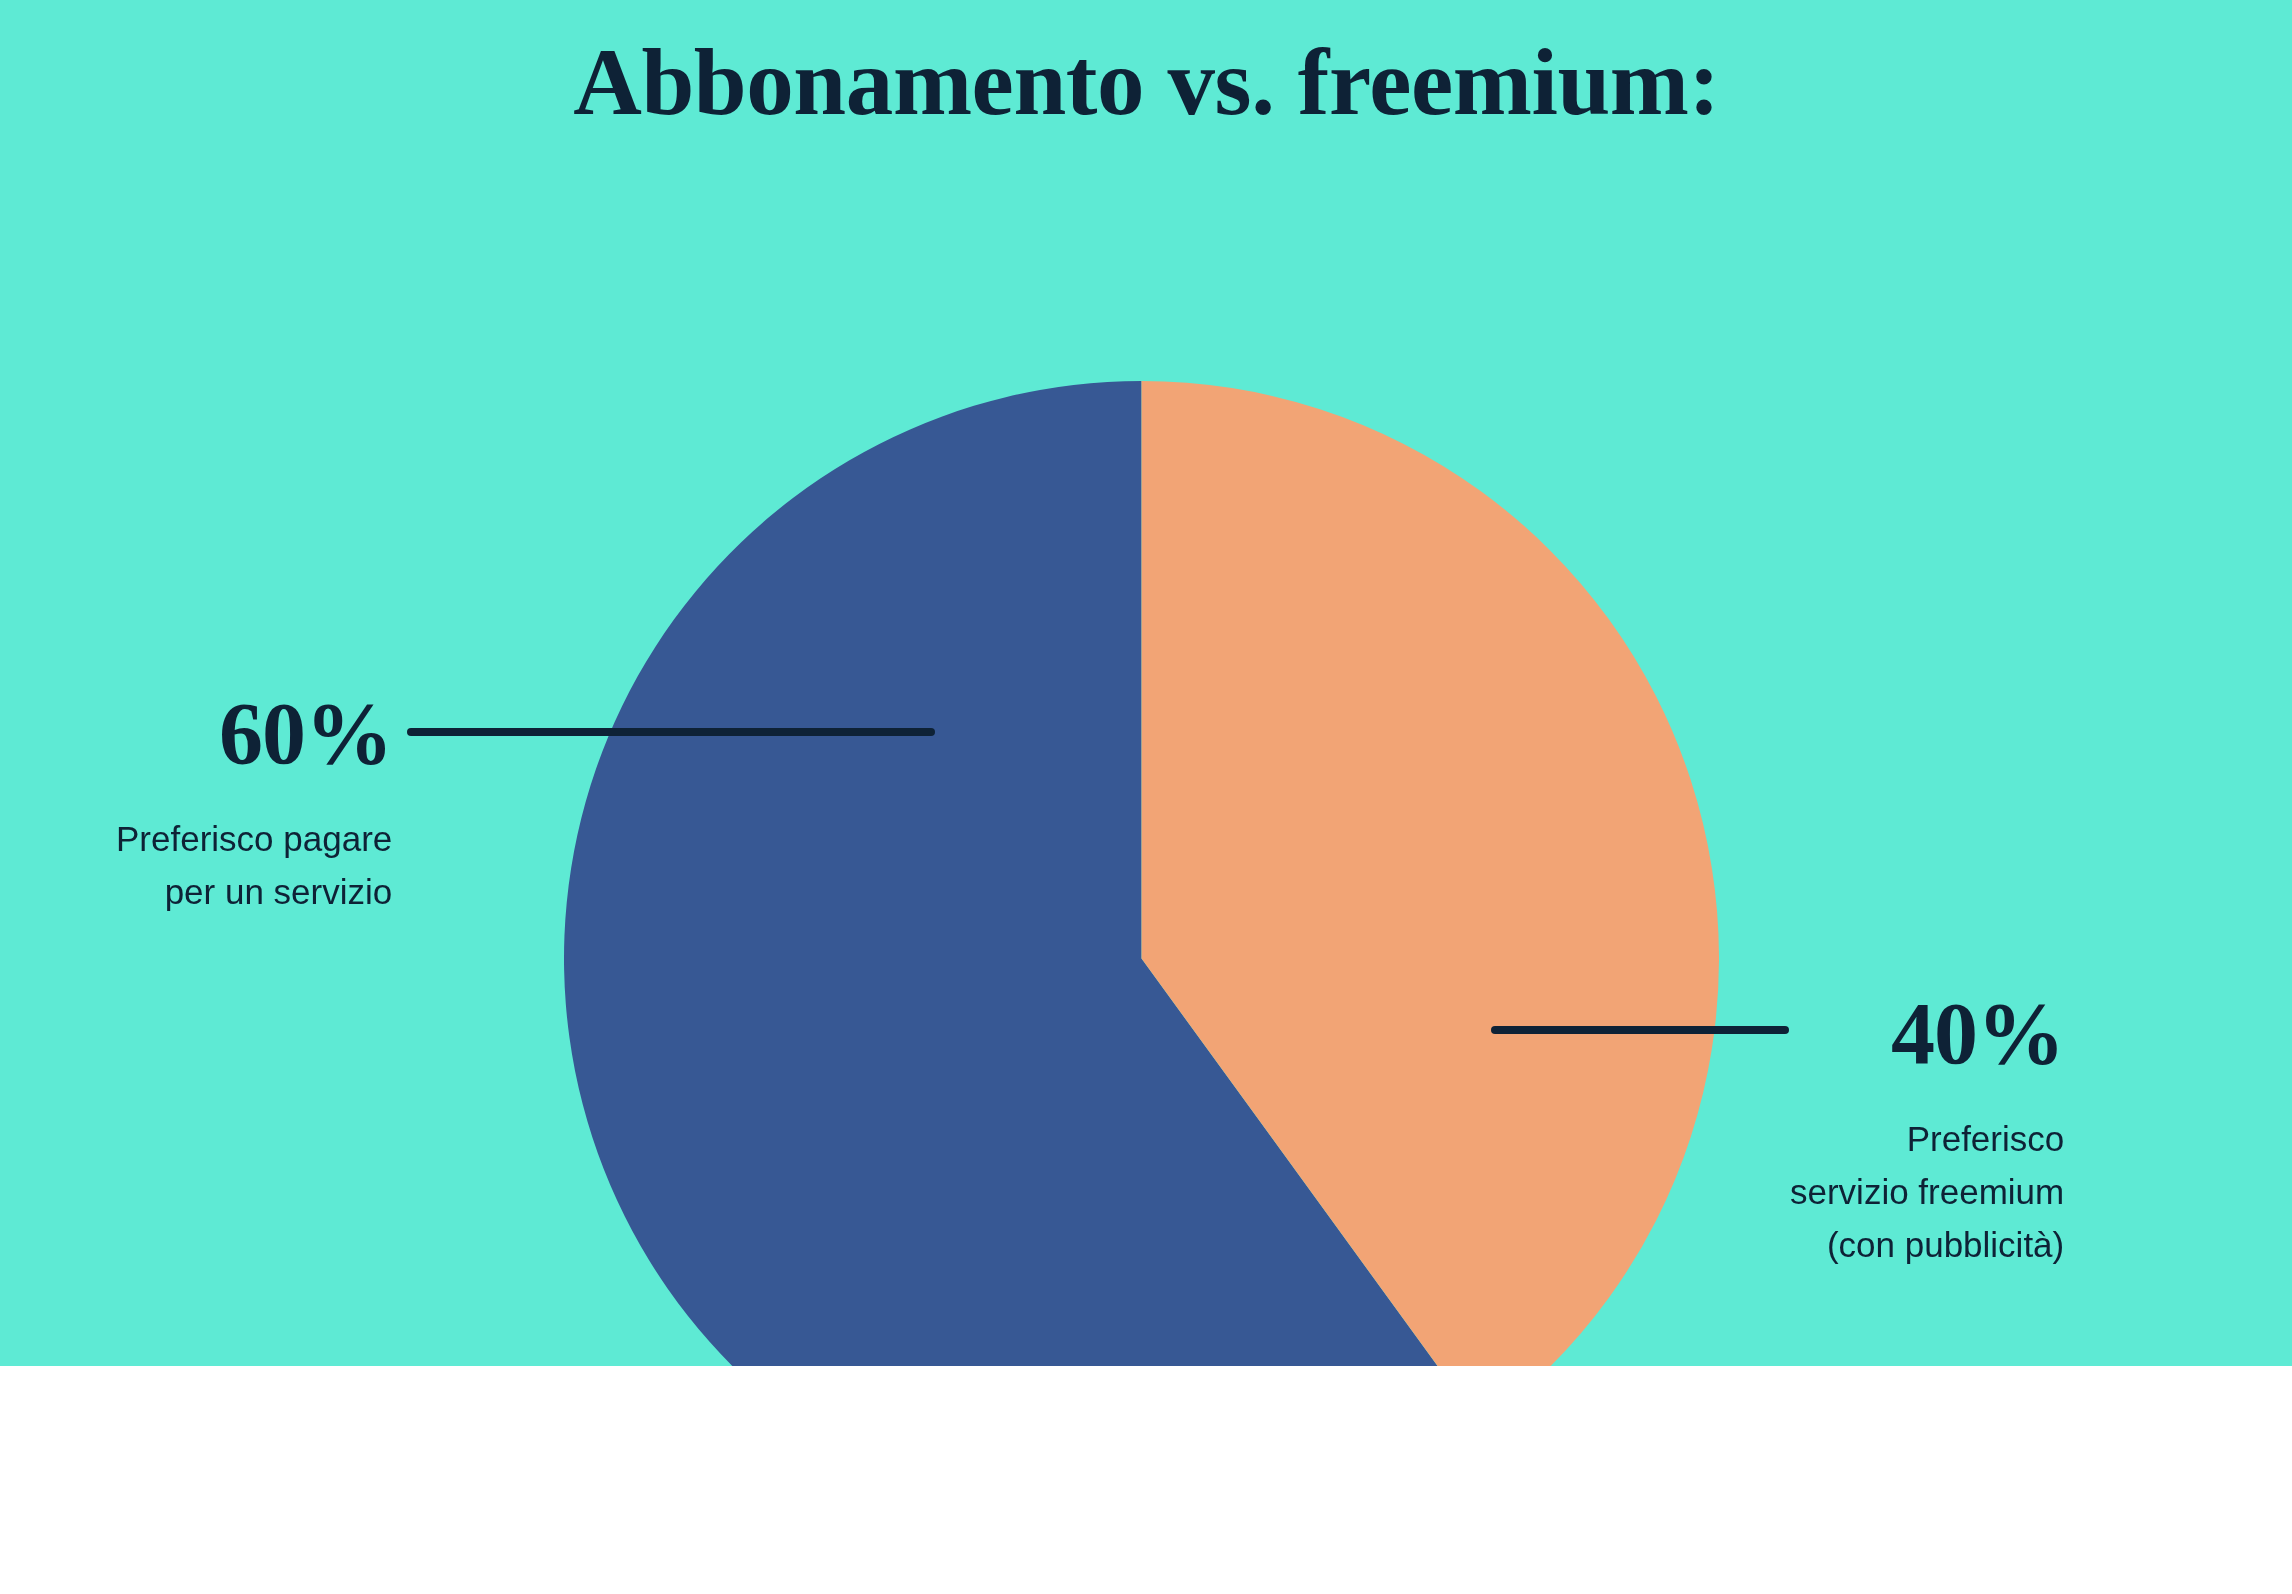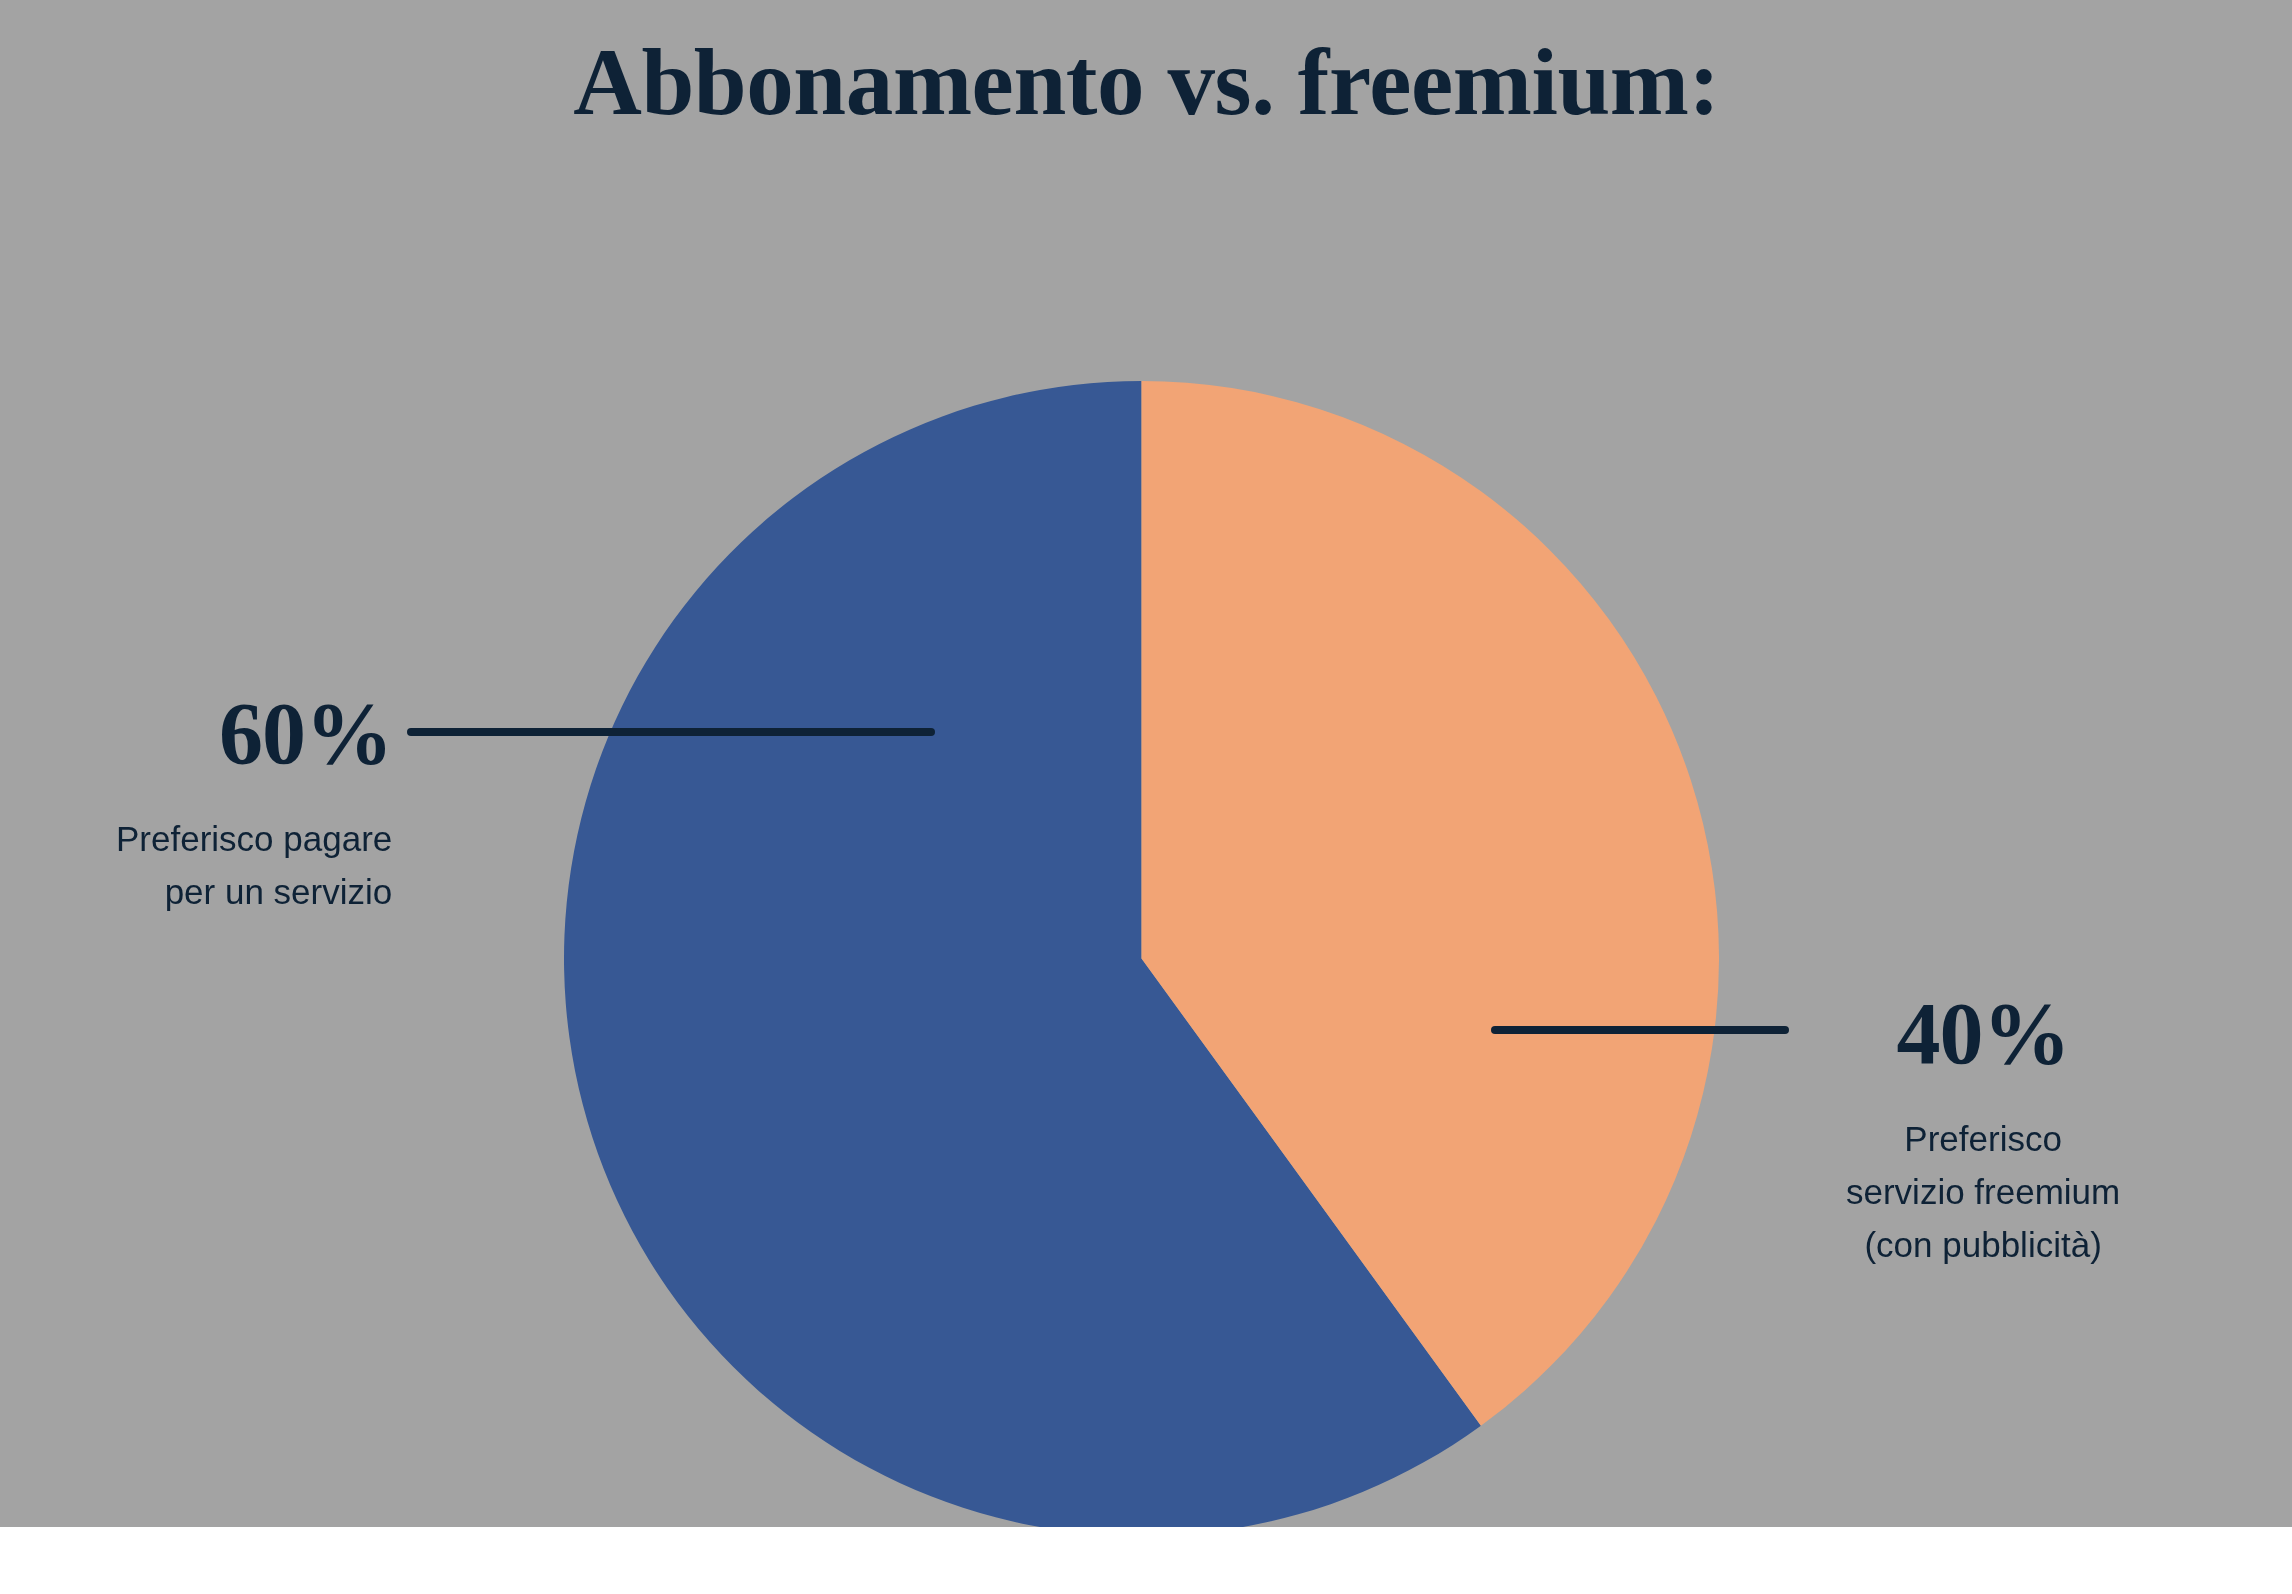--- a/index.html
+++ b/index.html
@@ -3,22 +3,22 @@
 <meta charset="utf-8">
 <style>
   html, body {
     margin: 0;
     padding: 0;
     background: #ffffff;
   }
   #page {
     position: relative;
     width: 2293px;
-    height: 1527px;
-    background: #a3a3a3;
+    height: 1366px;
+    background: #5eead4;
     overflow: hidden;
     font-family: "Liberation Sans", sans-serif;
   }
 
   
   .title-block {
     position: absolute;
     left: 0;
     top: 25px;
     width: 2293px;
@@ -64,21 +64,21 @@
   .callout .desc {
     font-family: "Liberation Sans", sans-serif;
     font-weight: normal;
     font-size: 35px;
     line-height: 1.52;
     margin-top: 34px;
   }
   .desc-line { display: block; white-space: nowrap; }
 
   .callout-left  { left: 116px;  top: 690px;  text-align: right; }
-  .callout-right { left: 1846px; top: 990px; text-align: center; }
+  .callout-right { left: 1790px; top: 990px; text-align: right; }
 </style>
 </head>
 <body>
 
 <div id="page">
 
   <div class="title-block">
     <span class="title-line">Abbonamento vs. freemium:</span>
   </div>
 

